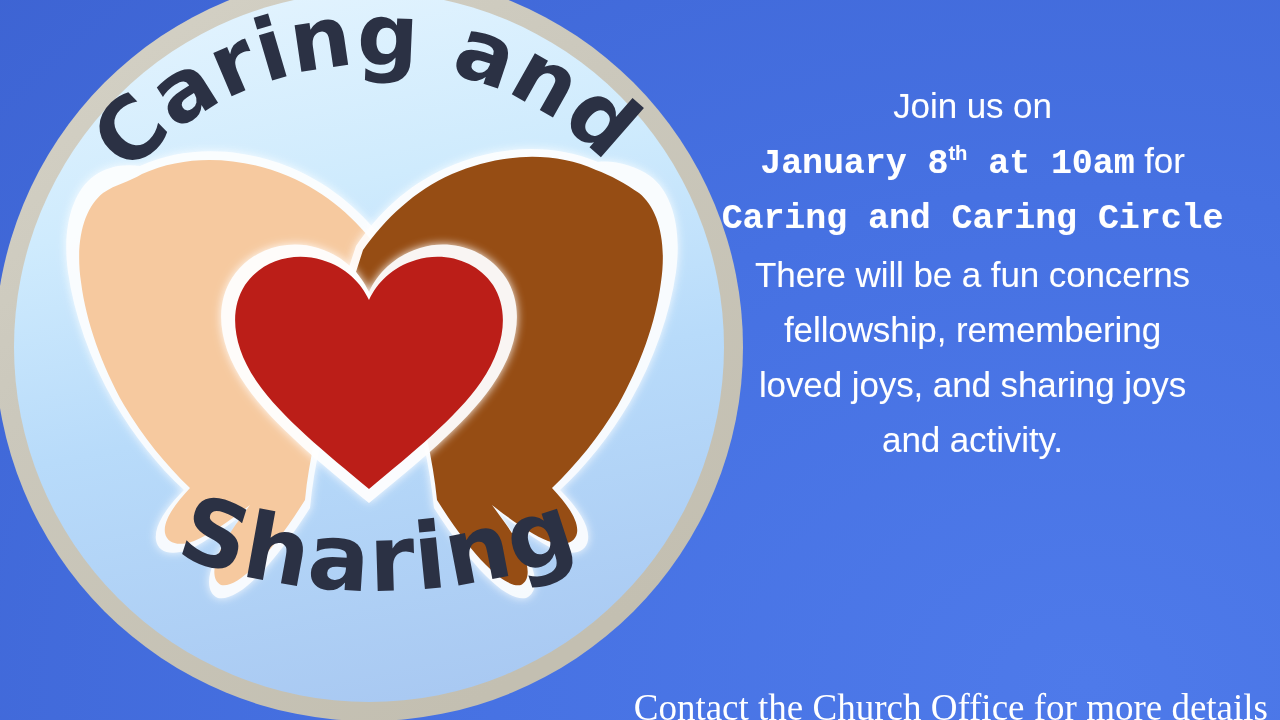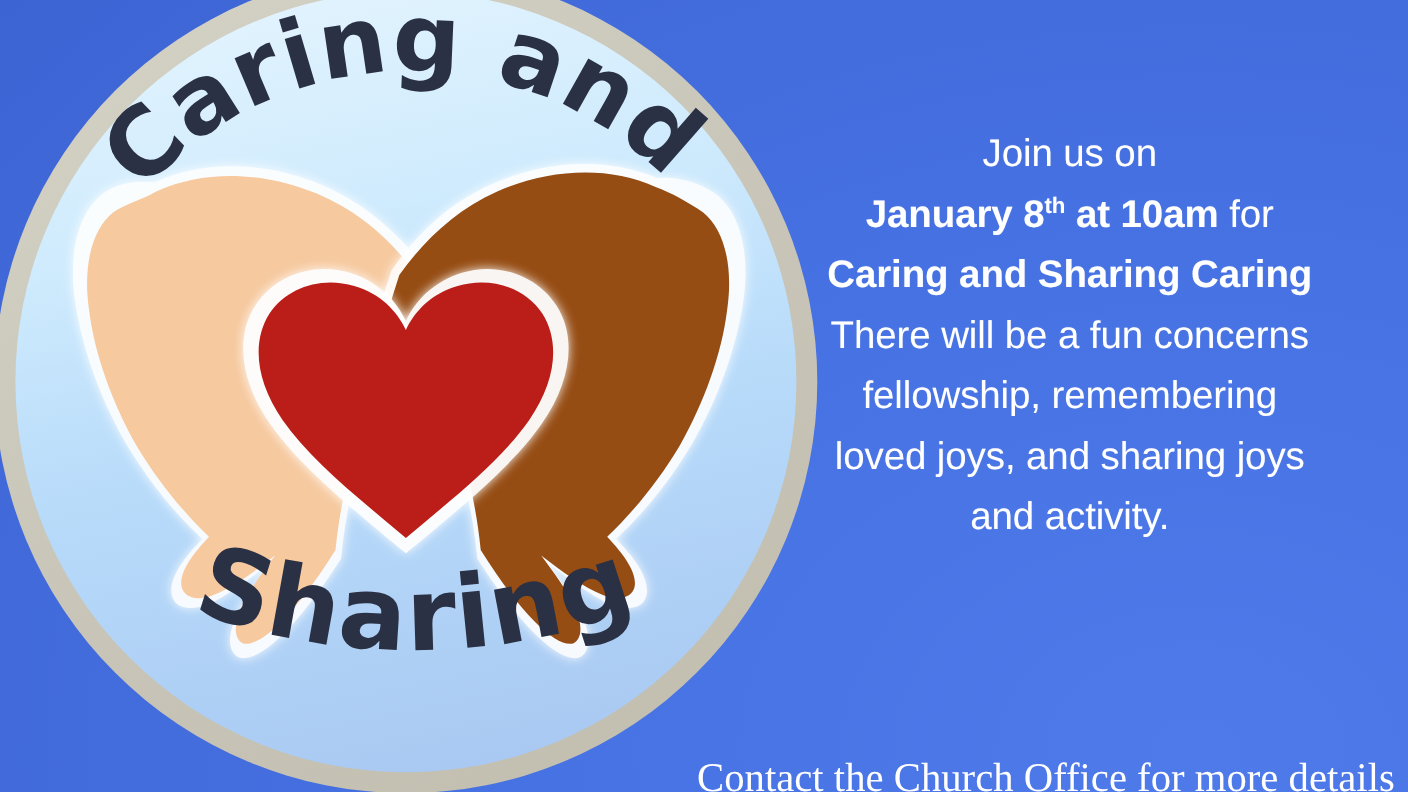--- a/index.html
+++ b/index.html
@@ -38,24 +38,23 @@
     position: absolute;
     left: 700px;
     top: 78px;
     width: 545px;
     text-align: center;
     color: #ffffff;
     font-size: 35px;
     line-height: 55px;
     letter-spacing: -0.1px;
     text-shadow: 0 0 1px rgba(255,255,255,0.25);
-    margin-top: 34px;
   }
   #message .ln { display: block; white-space: nowrap; }
-  #message .b { font-weight: bold; }
+  #message .b { font-weight: bold; font-family: Liberation Mono, monospace; }
   #message sup {
     font-size: 0.58em;
     vertical-align: super;
     line-height: 0;
     font-weight: bold;
   }
 
   
   #contact {
     position: absolute;
@@ -210,21 +209,21 @@
         <textPath href="#arcBottom" startOffset="50%" text-anchor="middle">Sharing</textPath>
       </text>
     </svg>
   </div>
 
   <div id="message">
     <span class="ln">Join us on</span>
 
     <span class="ln"><span class="b">January 8</span><sup>th</sup><span class="b"> at 10am</span><span> for</span></span>
 
-    <span class="ln b">Caring and Sharing Caring</span>
+    <span class="ln b">Caring and Caring Circle</span>
     <span class="ln">There will be a fun concerns</span>
     <span class="ln">fellowship, remembering</span>
     <span class="ln">loved joys, and sharing joys</span>
     <span class="ln">and activity.</span>
   </div>
 
   <div id="contact">Contact the Church Office for more details</div>
 
 </div>
 

